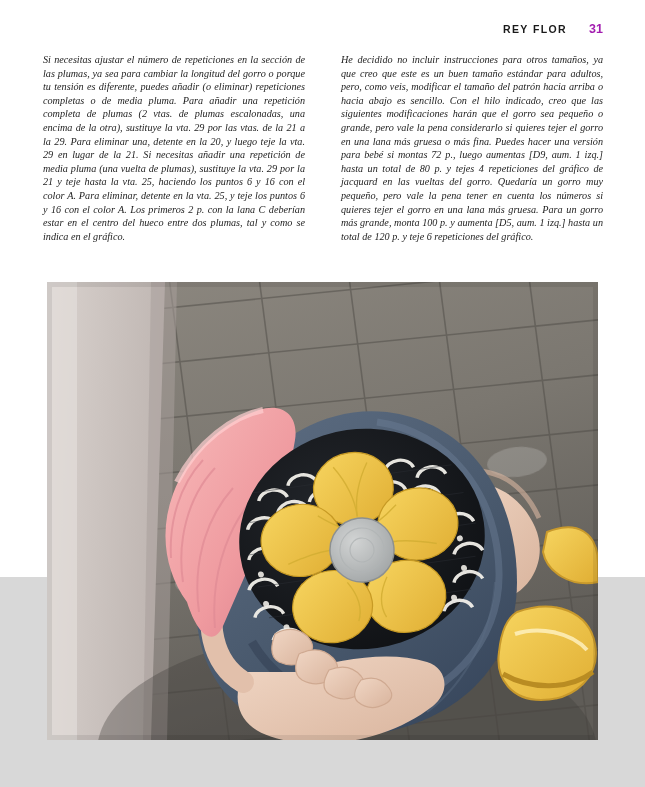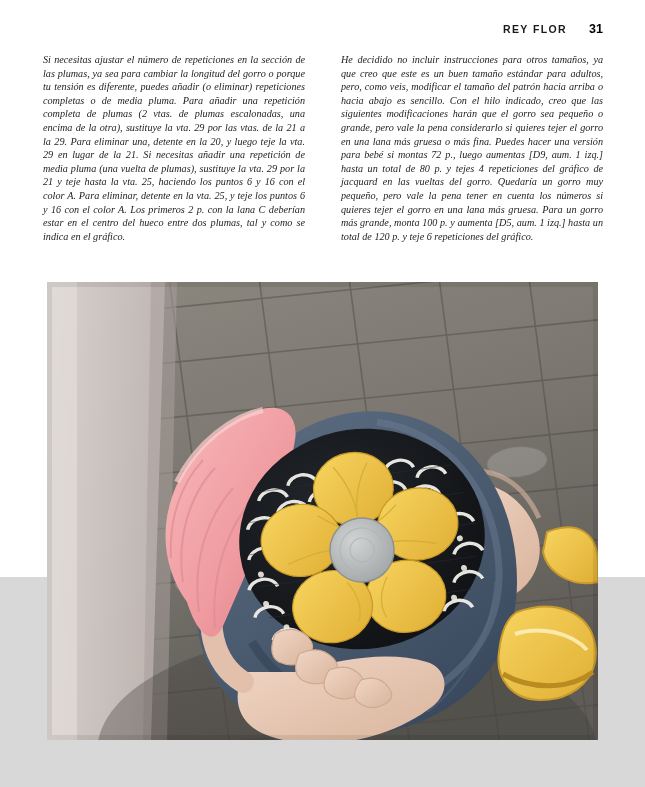--- a/index.html
+++ b/index.html
@@ -33,21 +33,21 @@
     font-family: "Liberation Sans", sans-serif;
     font-size: 10.5px;
     font-weight: bold;
     letter-spacing: 1.4px;
     color: #1a1a1a;
   }
   .header-page {
     font-family: "Liberation Sans", sans-serif;
     font-size: 12.5px;
     font-weight: bold;
-    color: #000000;
+    color: #a21caf;
   }
   .columns {
     position: absolute;
     top: 53px;
     left: 43px;
     width: 560px;
     display: flex;
     gap: 36px;
   }
   .col {

